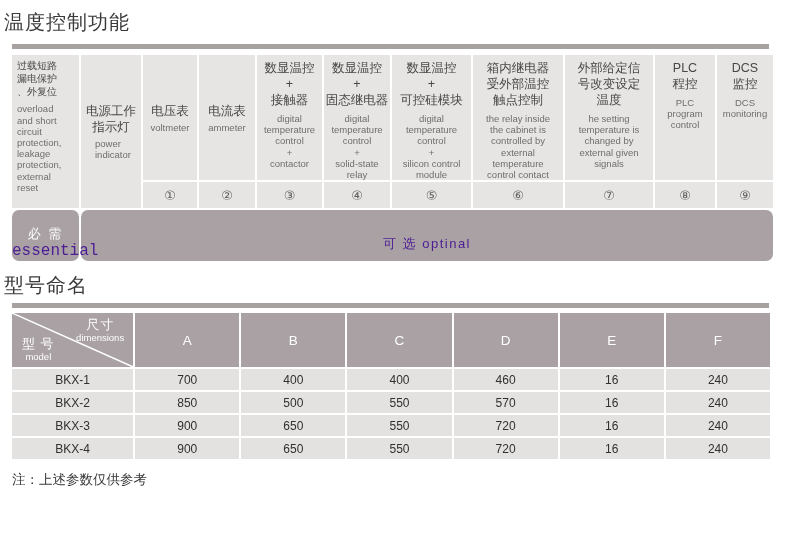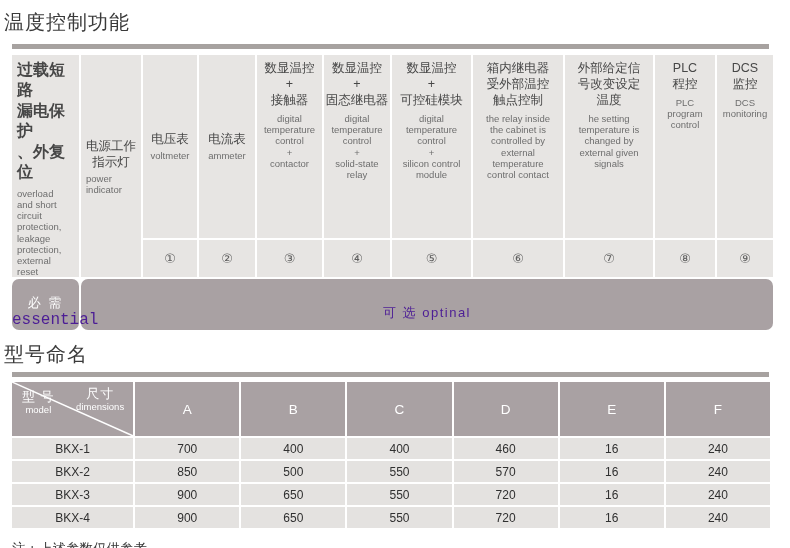--- a/index.html
+++ b/index.html
@@ -17,45 +17,45 @@
   }
   .bar { height:5px; background:#a7a2a0; margin:8px 21px 0 12px; }
   .bar2 { margin-top:4px; }
 
   table { border-collapse:separate; border-spacing:2px; table-layout:fixed; }
   .t1 { width:765px; margin:4px 0 0 10px; }
   .t1 td { background:#e7e5e3; text-align:center; vertical-align:top; padding-top:5px; }
   .zh { font-size:12.5px; line-height:1.28; color:#474747; white-space:pre-line; }
   .en { font-size:9.5px; line-height:1.18; color:#6e6e6e; margin-top:5px; white-space:pre-line; }
   .t1 td.cell-left { text-align:left; padding-left:5px; padding-right:2px; }
-  .t1 td.cell-left .zh { font-size:16px;font-weight:bold; }
+  .t1 td.cell-left .zh { font-size:10px; }
   .t1 td.vmid { vertical-align:middle; padding-top:0; }
   .t1 td.vmid .en { margin-top:3px; }
-  .t1 td.c2 .en { text-align:left; padding-left:5px; }
+  .t1 td.c2 .en { text-align:left; padding-left:14px; }
   .t1 tr.hrow td { height:116px; }
   .t1 tr.num-row td { height:26px; vertical-align:middle; padding-top:0;
     font-size:13px; color:#5f5f5f; }
   .t1 tr.bot-row td { height:32px; vertical-align:middle; padding-top:16px;border-radius:7px; }
   .mauve { background:#a9a1a3 !important; color:#fff; }
   .req .req-zh { font-size:13px; letter-spacing:2px; color:#fff; line-height:1.2; }
   .req .req-en { font-size:16px; color:#4c1d95; line-height:1.2;font-family:Liberation Mono, monospace; }
   .opt { font-size:13px; letter-spacing:1.5px; color:#4c1d95; }
 
   .notes { margin:8px 0 0 57px; font-size:13.5px; color:#383838; line-height:18px; }
   .notes .sub { padding-left:28px; }
 
   .t2 { width:762px; margin:3px 0 0 10px; }
   .t2 tr.hd td { background:#a9a1a3; color:#fff; height:54px;
     text-align:center; vertical-align:middle; font-size:13.5px; }
   .t2 tr.dr td { background:#e4e2e0; height:21px; text-align:center;
     vertical-align:middle; font-size:12px; color:#303030; }
   .corner { position:relative; }
   .corner svg { position:absolute; left:0; top:0; width:100%; height:100%; display:block; }
   .corner .dim { position:absolute; top:5px; right:9px; text-align:center; line-height:1.15;margin-left:37px; }
-  .corner .model { position:absolute; bottom:20px; left:10px; text-align:center; line-height:1.15; }
+  .corner .model { position:absolute; bottom:4px; left:10px; text-align:center; line-height:1.15; }
   .corner .big { font-size:13px; letter-spacing:1px; }
   .corner .small { font-size:9.5px; }
 
   .note2 { margin:10px 0 0 12px; font-size:13.5px; color:#383838; line-height:18px; }
 </style>
 </head>
 <body>
 
 <div class="page">
 

